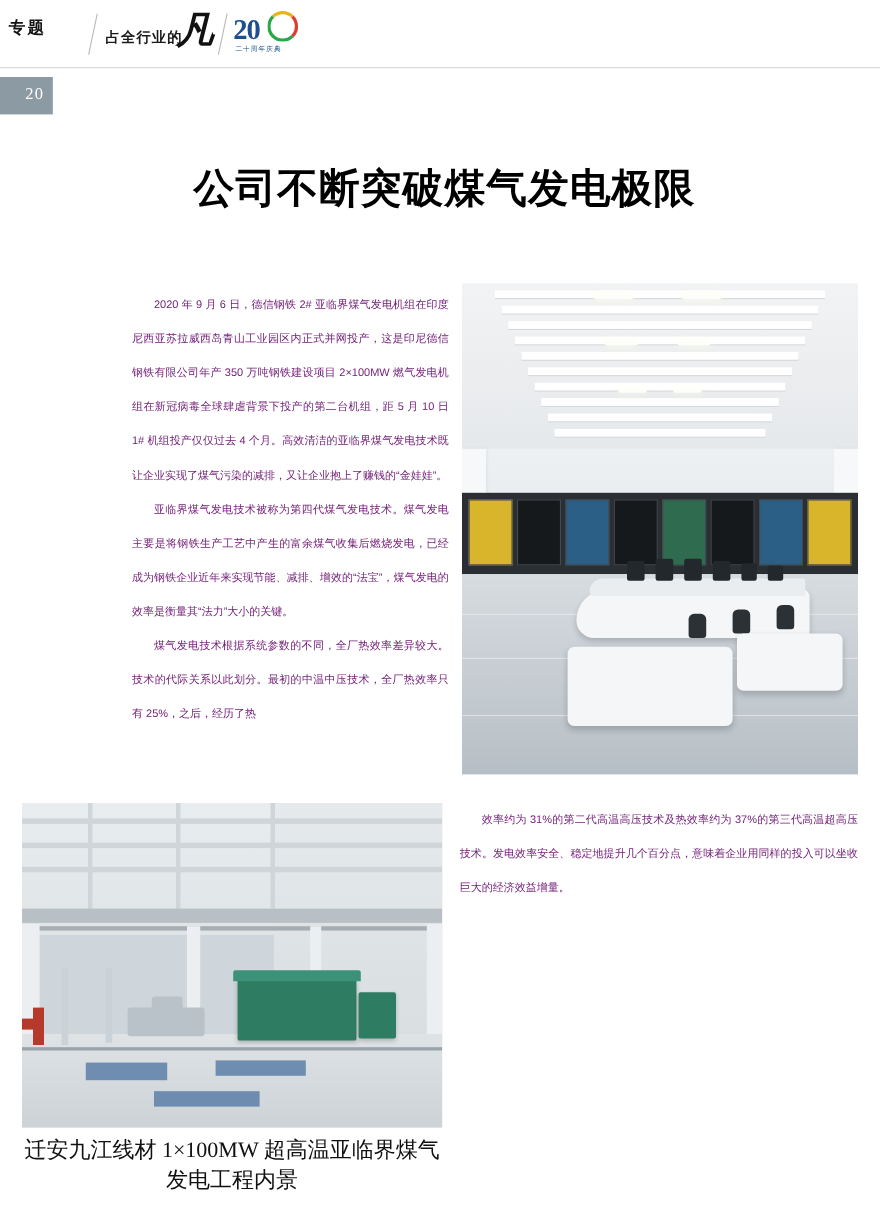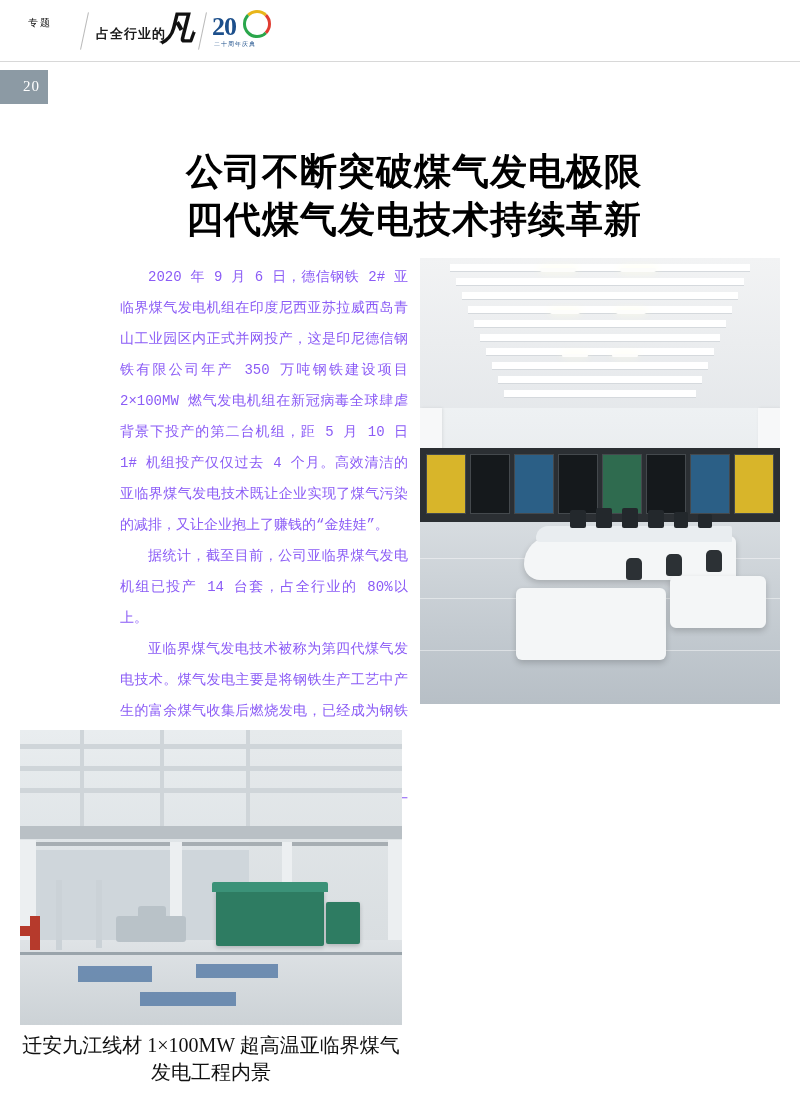--- a/index.html
+++ b/index.html
@@ -26,24 +26,24 @@
   .header-rule {
     position: absolute;
     left: 0;
     top: 61px;
     width: 800px;
     height: 1px;
     background: #d8d8d8;
   }
   .section-tag {
     position: absolute;
-    left: 28px;
+    left: 8px;
     top: 16px;
-    font-size: 10px;
-    font-weight: normal;
+    font-size: 15px;
+    font-weight: bold;
     letter-spacing: 2px;
     color: #111;
   }
   .header-divider {
     position: absolute;
     left: 84px;
     top: 12px;
     width: 1px;
     height: 38px;
     background: #b9b9b9;
@@ -141,43 +141,42 @@
     width: 604px;
   }
   .title-line {
     font-family: "Liberation Sans", sans-serif;
     font-weight: bold;
     font-size: 37px;
     line-height: 48px;
     letter-spacing: 1px;
     color: #000;
     white-space: nowrap;
-    margin-left: 10px;
   }
 
   
   .col-left {
     position: absolute;
     left: 120px;
     top: 262px;
     width: 288px;
   }
   .col-right-lower {
     position: absolute;
     left: 418px;
     top: 730px;
     width: 362px;
   }
   p.para {
     margin: 0 0 0 0;
-    font-family: Liberation Mono, monospace;
-    font-size: 14px;
+    font-family: Liberation Sans, sans-serif;
+    font-size: 10px;
     line-height: 31px;
     text-align: justify;
-    color: #8b5cf6;
+    color: #701a75;
     text-indent: 2em;
   }
   p.para.first { text-indent: 2em; }
 
   
   .photo {
     position: absolute;
     overflow: hidden;
     background: #cfd6db;
   }
@@ -312,31 +311,30 @@
   </div>
   <div class="header-rule"></div>
 </div>
 
 <div class="folio">
   <span>20</span>
 </div>
 
 <div class="title-block">
   <div class="title-line">公司不断突破煤气发电极限</div>
-  <div class="title-line">四代煤气发电技术持续革新</div>
 </div>
 
 <div class="col-left">
   <p class="para first">2020 年 9 月 6 日，德信钢铁 2# 亚临界煤气发电机组在印度尼西亚苏拉威西岛青山工业园区内正式并网投产，这是印尼德信钢铁有限公司年产 350 万吨钢铁建设项目 2×100MW 燃气发电机组在新冠病毒全球肆虐背景下投产的第二台机组，距 5 月 10 日 1# 机组投产仅仅过去 4 个月。高效清洁的亚临界煤气发电技术既让企业实现了煤气污染的减排，又让企业抱上了赚钱的“金娃娃”。</p>
-  <p class="para">据统计，截至目前，公司亚临界煤气发电机组已投产 14 台套，占全行业的 80%以上。</p>
   <p class="para">亚临界煤气发电技术被称为第四代煤气发电技术。煤气发电主要是将钢铁生产工艺中产生的富余煤气收集后燃烧发电，已经成为钢铁企业近年来实现节能、减排、增效的“法宝”，煤气发电的效率是衡量其“法力”大小的关键。</p>
   <p class="para">煤气发电技术根据系统参数的不同，全厂热效率差异较大。技术的代际关系以此划分。最初的中温中压技术，全厂热效率只有 25%，之后，经历了热</p>
 </div>
 
 <div class="col-right-lower">
+  <p class="para">效率约为 31%的第二代高温高压技术及热效率约为 37%的第三代高温超高压技术。发电效率安全、稳定地提升几个百分点，意味着企业用同样的投入可以坐收巨大的经济效益增量。</p>
 </div>
 
 <div class="photo" id="photo-control-room">
   <div class="cr-ceiling"></div>
   <div class="cr-slat" style="left:30px;  top:6px;  width:300px;"></div>
   <div class="cr-slat" style="left:36px;  top:20px; width:288px;"></div>
   <div class="cr-slat" style="left:42px;  top:34px; width:276px;"></div>
   <div class="cr-slat" style="left:48px;  top:48px; width:264px;"></div>
   <div class="cr-slat" style="left:54px;  top:62px; width:252px;"></div>
   <div class="cr-slat" style="left:60px;  top:76px; width:240px;"></div>

